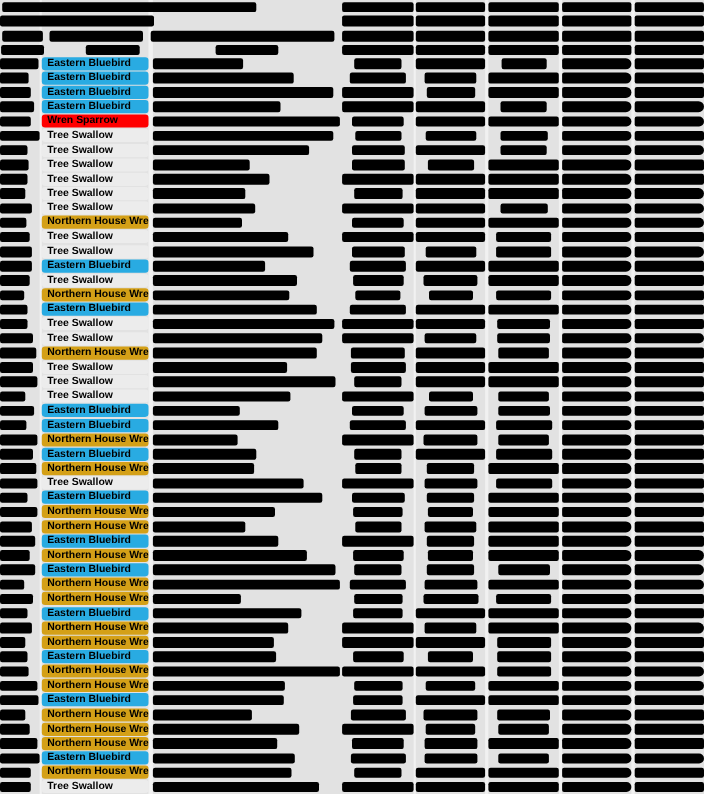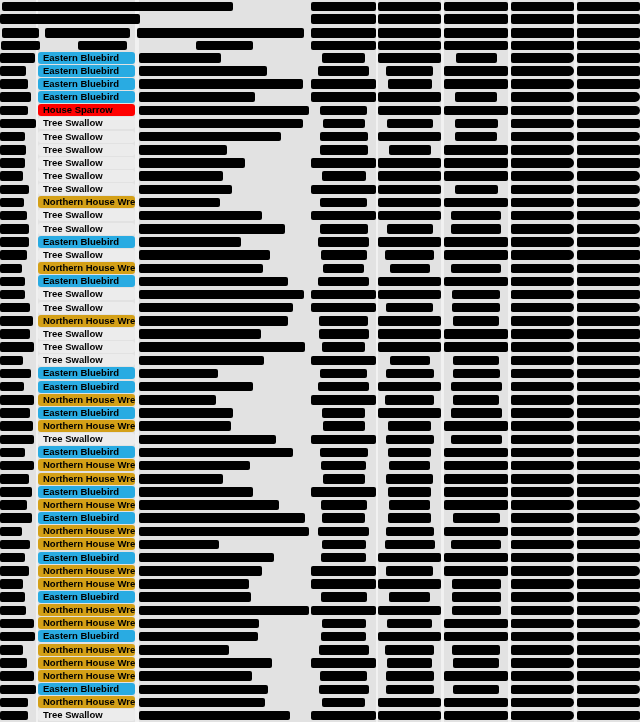--- a/index.html
+++ b/index.html
@@ -166,21 +166,21 @@
           <div class="bar capR" style="left: 0px; top: 2px; width: 63px; height: 9.5px; background: rgb(0, 0, 0);"></div>
         </div>
         <div class="cell" style="left: 577px; width: 63px;">
           <div class="bar capR" style="left: 0px; top: 2px; width: 63px; height: 9.5px; background: rgb(0, 0, 0);"></div>
         </div>
       </div>
       <div class="row" style="top: 103.627px; height: 13.1569px;">
         <div class="cell" style="left: 0px; width: 36px;">
           <div class="bar" style="left: 0px; top: 2px; width: 28px; height: 9.5px; background: rgb(0, 0, 0);"></div>
         </div>
-        <div class="species-cell" style="left: 38px; top: 0.6px; width: 97px; height: 12px; background: rgb(255, 0, 0); color: rgb(0, 0, 0);">House Sparrow</div>
+        <div class="species-cell" style="left: 38px; top: 0.6px; width: 97px; height: 12px; background: rgb(255, 0, 0); color: rgb(0, 0, 0);">Wren Sparrow</div>
         <div class="cell" style="left: 139px; width: 171px;">
           <div class="bar" style="left: 0px; top: 2px; width: 170px; height: 9.5px; background: rgb(0, 0, 0);"></div>
         </div>
         <div class="cell" style="left: 311px; width: 65px;">
           <div class="bar" style="left: 9px; top: 2px; width: 47px; height: 9.5px; background: rgb(0, 0, 0);"></div>
         </div>
         <div class="cell" style="left: 378px; width: 63px;">
           <div class="bar" style="left: 0px; top: 2px; width: 63px; height: 9.5px; background: rgb(0, 0, 0);"></div>
         </div>
         <div class="cell" style="left: 444px; width: 64px;">

